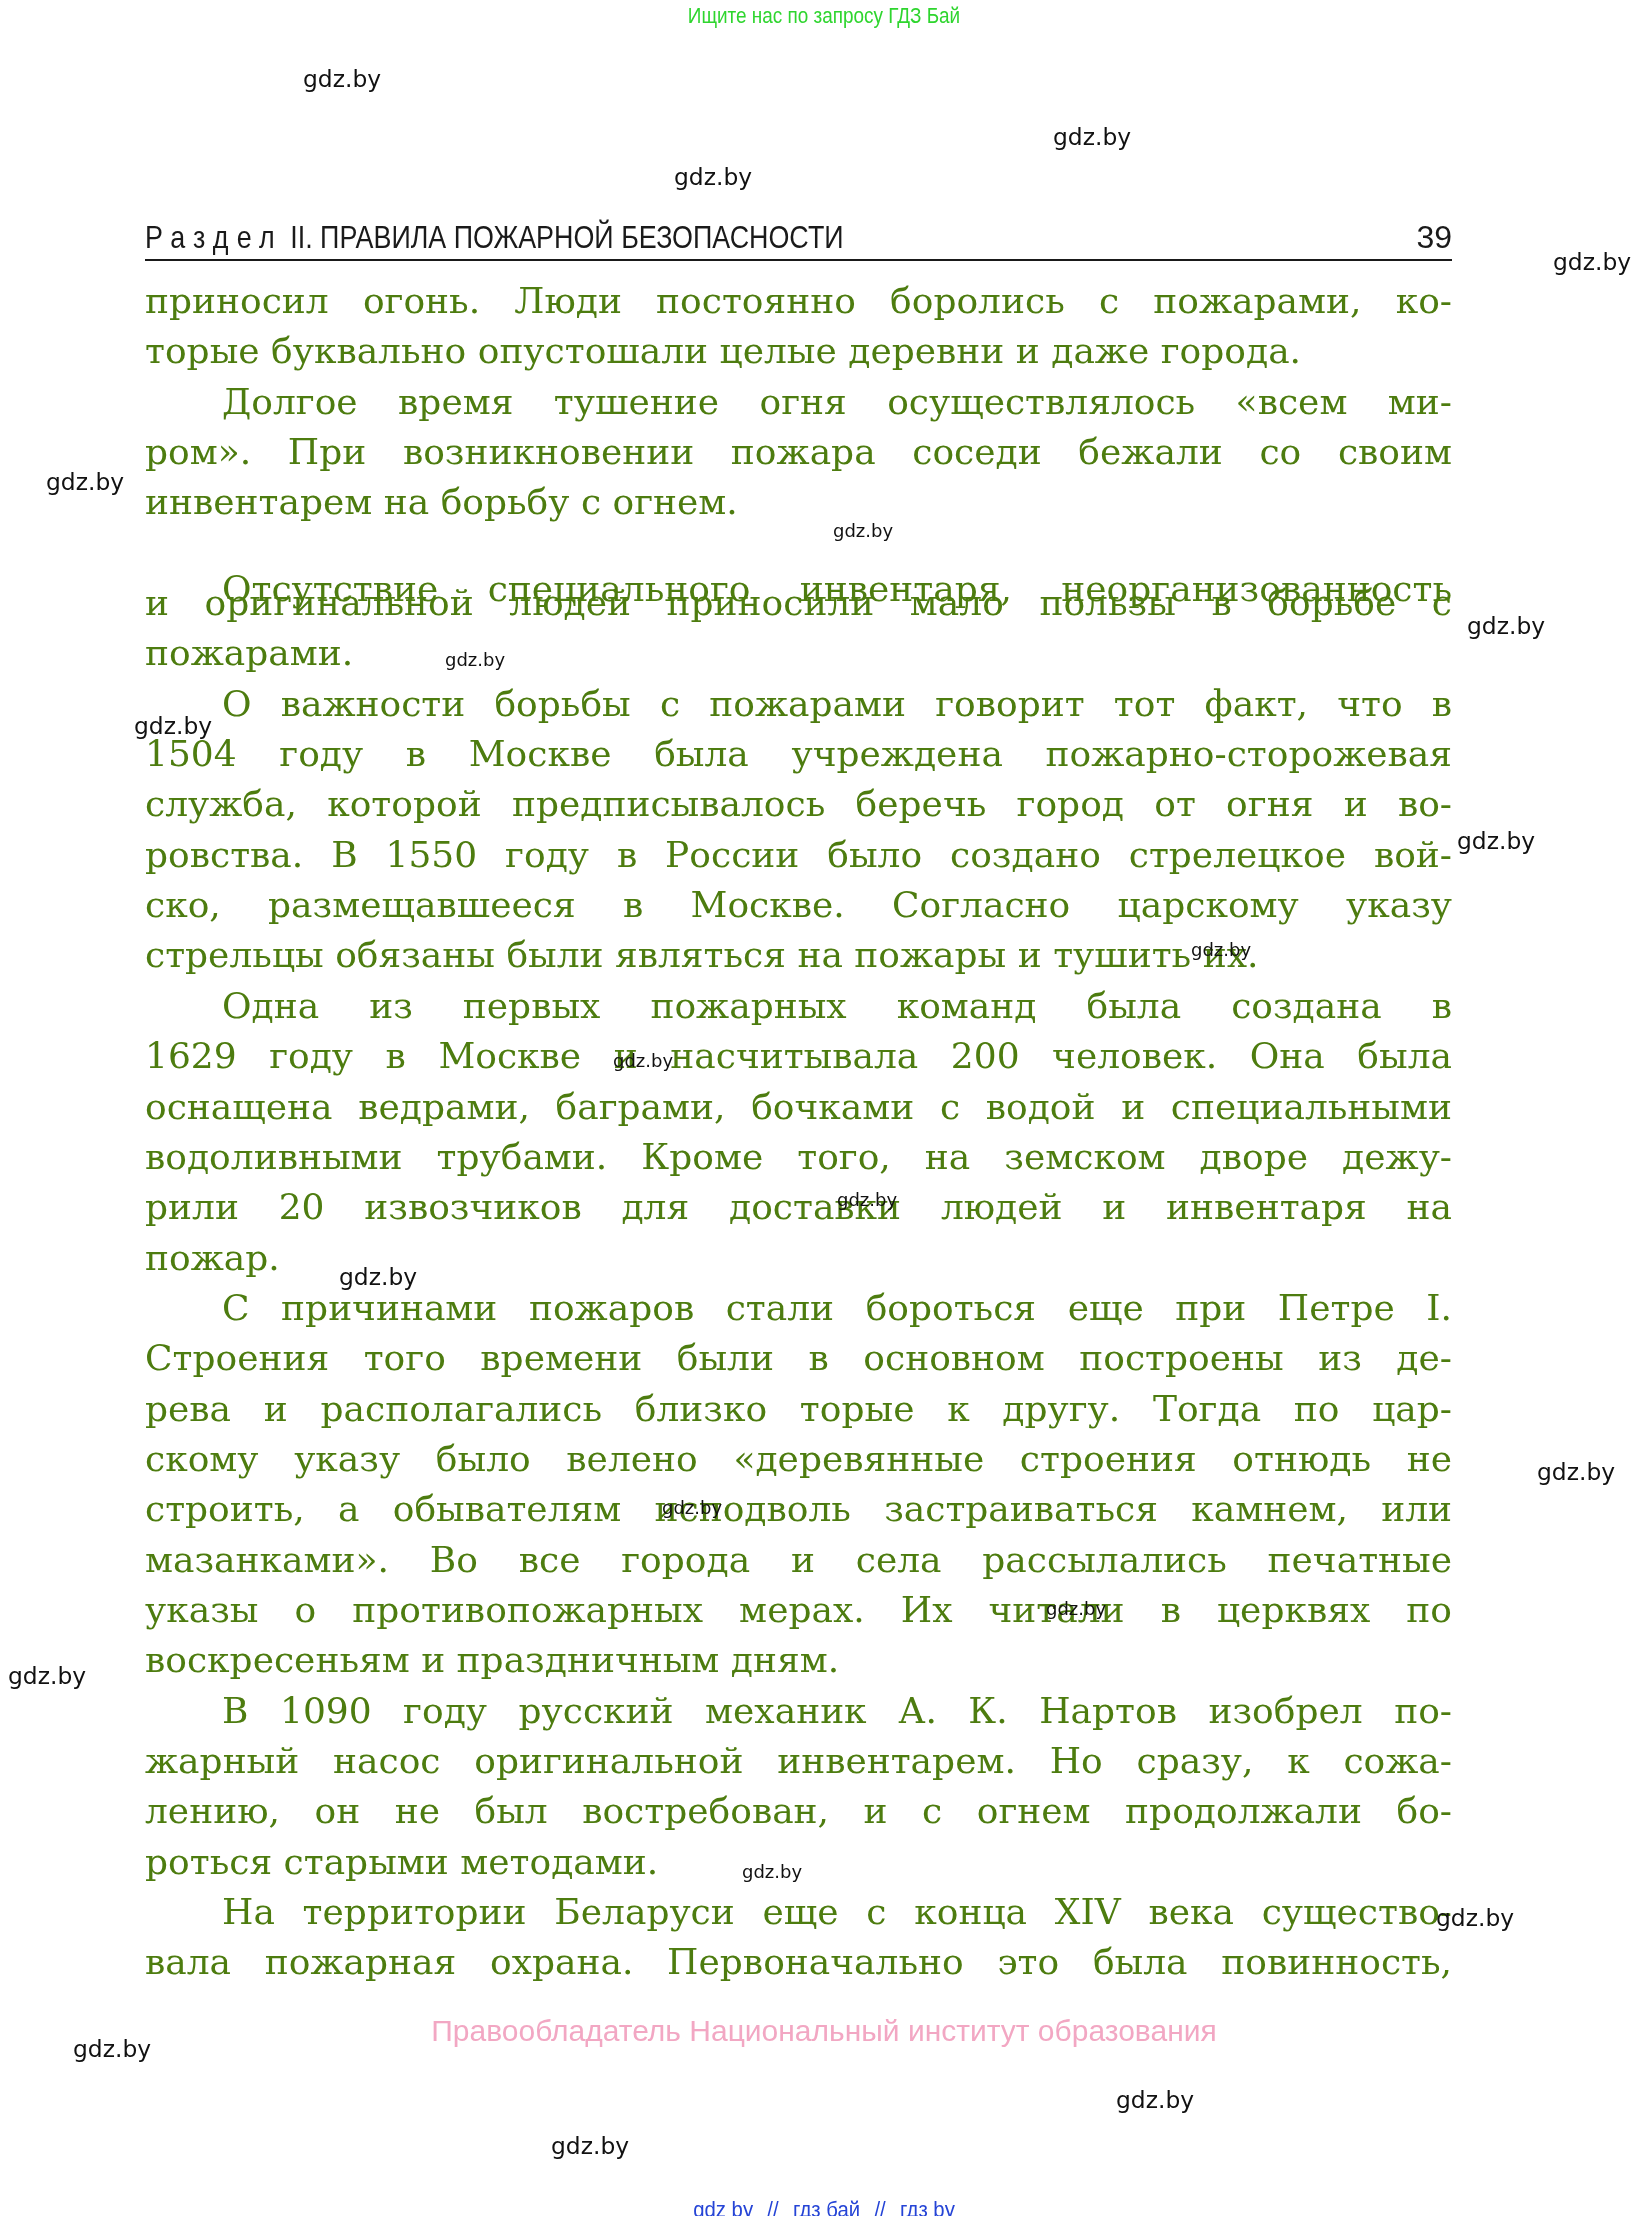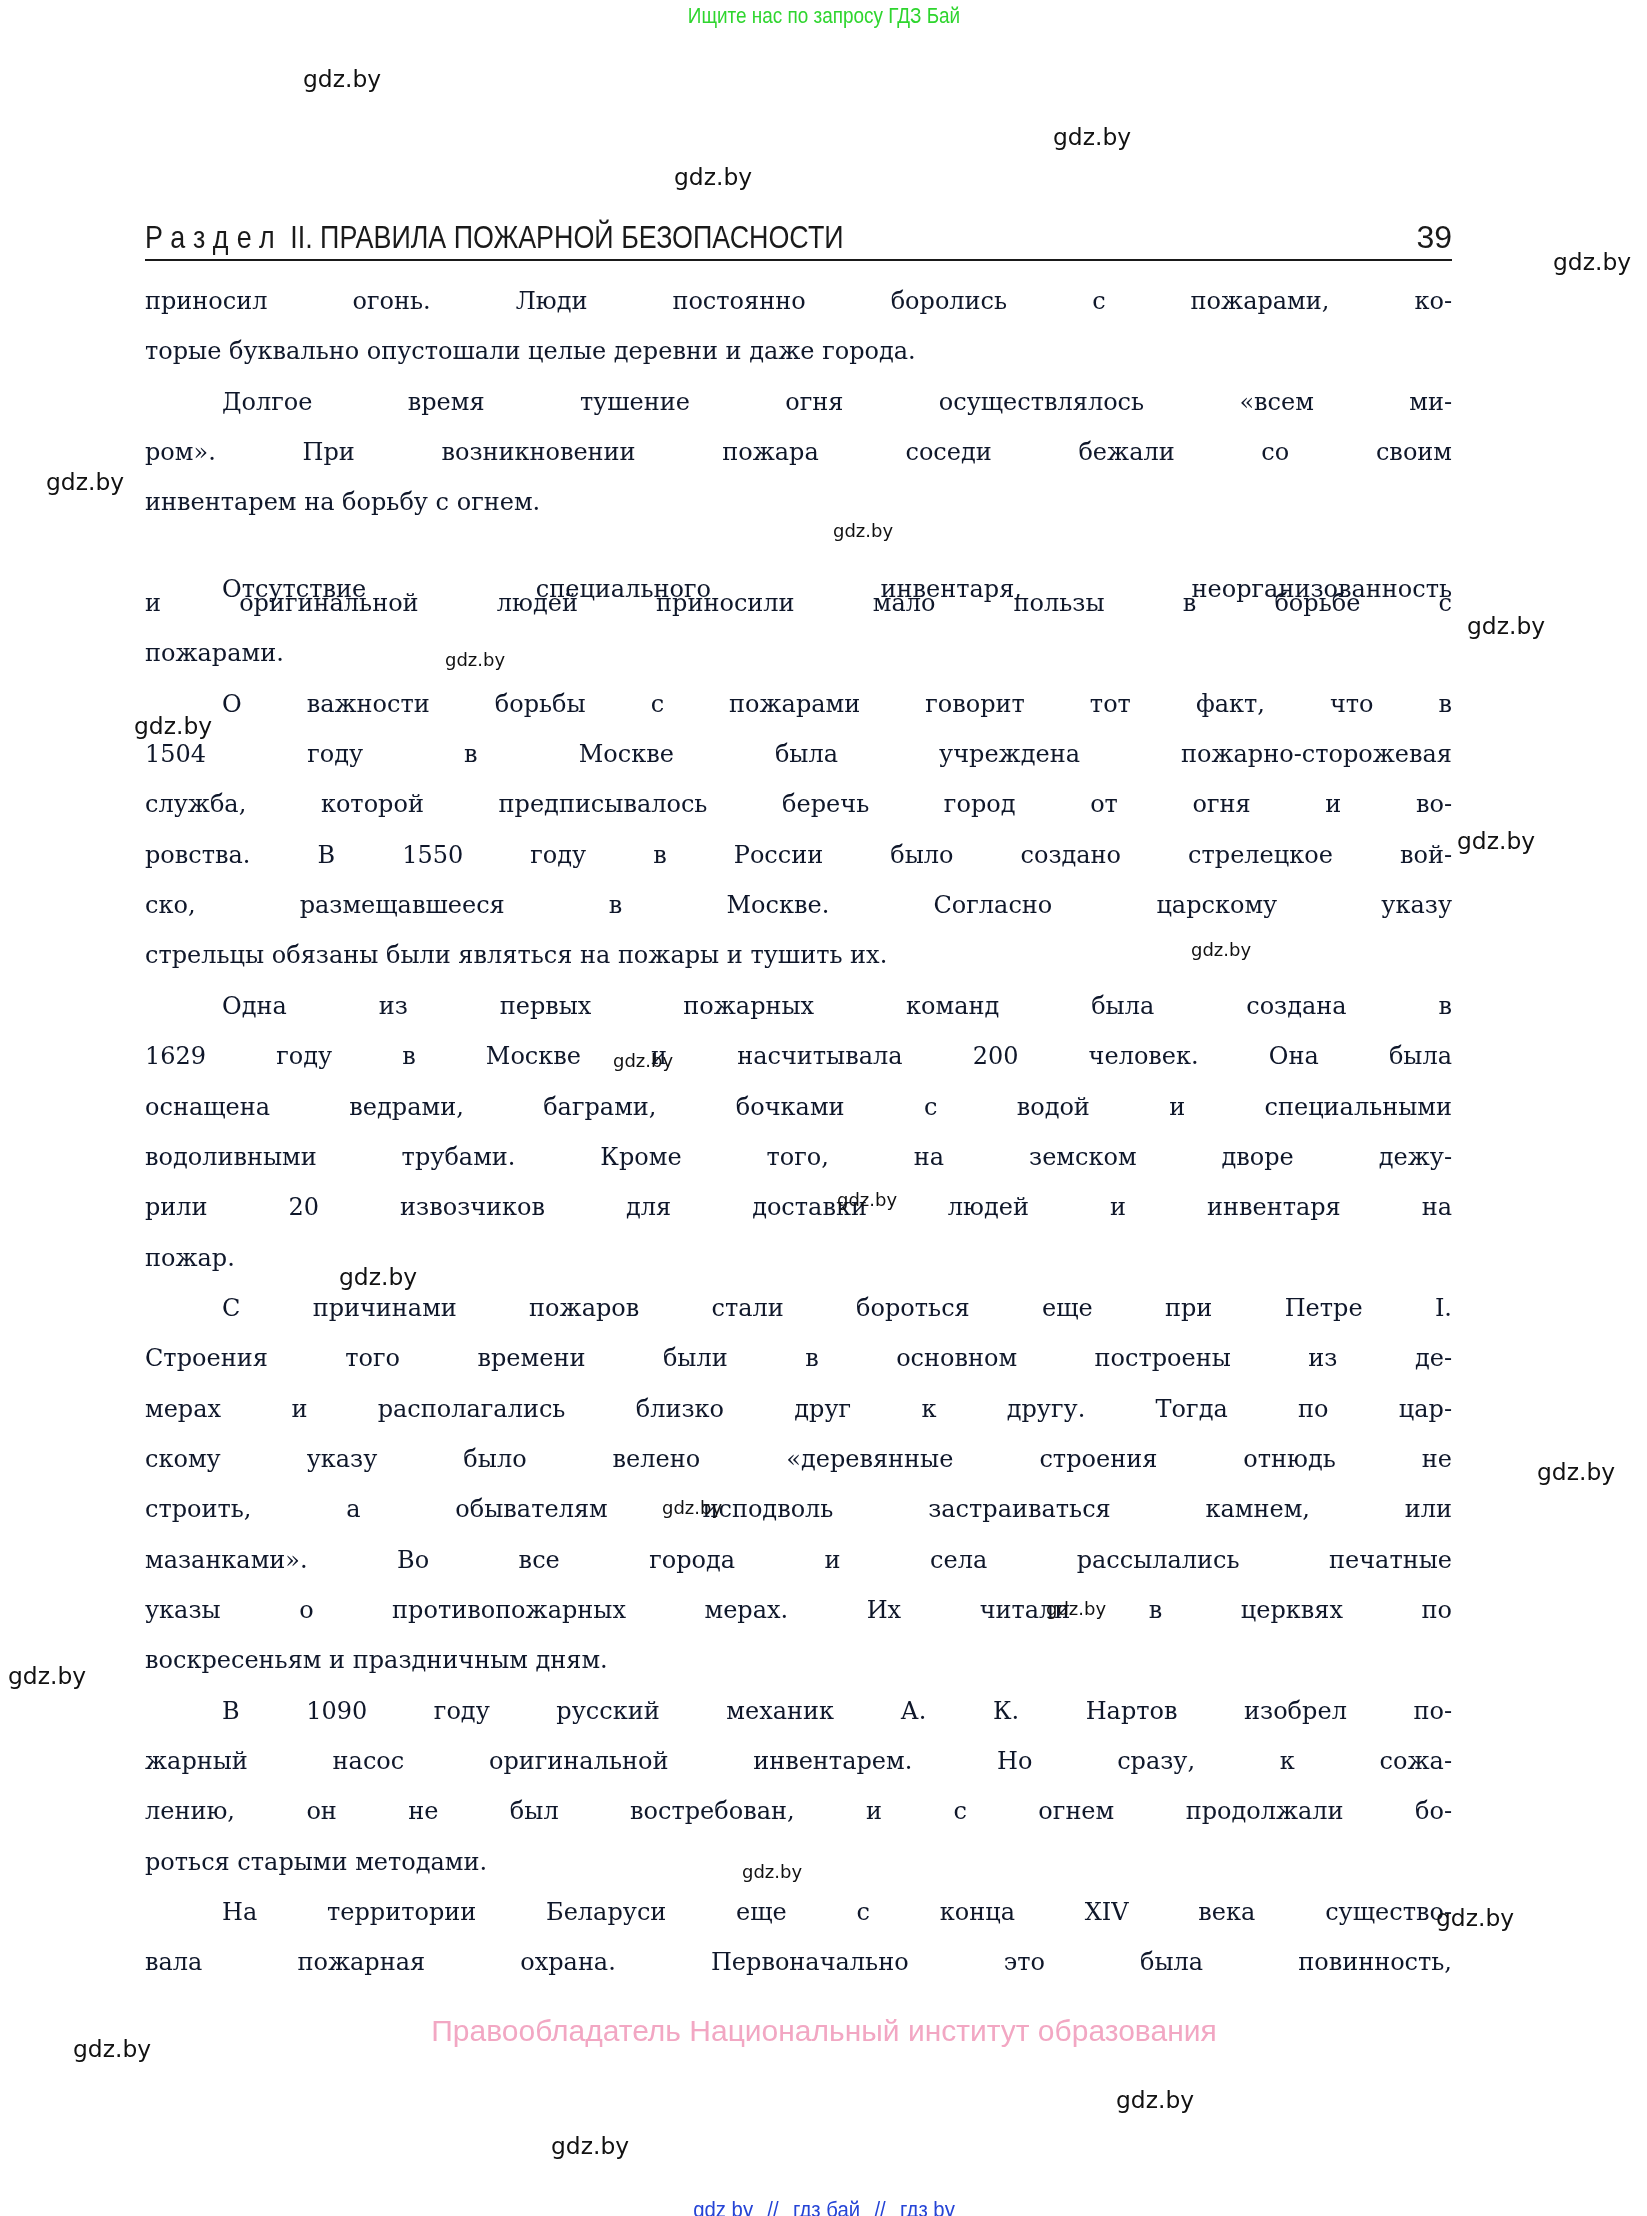--- a/index.html
+++ b/index.html
@@ -19,21 +19,21 @@
       white-space: nowrap;
     }
     .rh-title .spaced { letter-spacing: 9.7px; }
     .rh-page {
       position: absolute; right: 0; top: 0; font-family: "Liberation Sans", sans-serif;
       font-size: 32px; color: #1a1a1a;
     }
     .text-block { position: absolute; left: 145px; top: 276px; width: 1307px; }
     .line {
       position: absolute; left: 0; width: 1307px; height: 50px;
-      font-family: "DejaVu Serif", serif; font-size: 24px; color: #0f172a;
+      font-family: "DejaVu Serif", serif; font-size: 36px; color: #4d7c0f;
       line-height: 50px; text-align: justify; text-align-last: justify; white-space: nowrap;
     }
     .line.last { text-align-last: left; }
     .line.indent { padding-left: 77px; width: 1230px; }
     .wm {
       position: absolute; font-family: "DejaVu Sans", sans-serif; color: #111111;
       font-size: 23.4px; white-space: nowrap;
     }
     .wm.small { font-size: 18px; }
     .copyright {
@@ -76,21 +76,21 @@
     <div class="line" style="top: 604px;">ско, размещавшееся в Москве. Согласно царскому указу</div>
     <div class="line last" style="top: 654px;">стрельцы обязаны были являться на пожары и тушить их.</div>
     <div class="line indent" style="top: 705px;">Одна из первых пожарных команд была создана в</div>
     <div class="line" style="top: 755px;">1629 году в Москве и насчитывала 200 человек. Она была</div>
     <div class="line" style="top: 806px;">оснащена ведрами, баграми, бочками с водой и специальными</div>
     <div class="line" style="top: 856px;">водоливными трубами. Кроме того, на земском дворе дежу-</div>
     <div class="line" style="top: 906px;">рили 20 извозчиков для доставки людей и инвентаря на</div>
     <div class="line last" style="top: 957px;">пожар.</div>
     <div class="line indent" style="top: 1007px;">С причинами пожаров стали бороться еще при Петре I.</div>
     <div class="line" style="top: 1057px;">Строения того времени были в основном построены из де-</div>
-    <div class="line" style="top: 1108px;">мерах и располагались близко друг к другу. Тогда по цар-</div>
+    <div class="line" style="top: 1108px;">рева и располагались близко торые к другу. Тогда по цар-</div>
     <div class="line" style="top: 1158px;">скому указу было велено «деревянные строения отнюдь не</div>
     <div class="line" style="top: 1208px;">строить, а обывателям исподволь застраиваться камнем, или</div>
     <div class="line" style="top: 1259px;">мазанками». Во все города и села рассылались печатные</div>
     <div class="line" style="top: 1309px;">указы о противопожарных мерах. Их читали в церквях по</div>
     <div class="line last" style="top: 1359px;">воскресеньям и праздничным дням.</div>
     <div class="line indent" style="top: 1410px;">В 1090 году русский механик А. К. Нартов изобрел по-</div>
     <div class="line" style="top: 1460px;">жарный насос оригинальной инвентарем. Но сразу, к сожа-</div>
     <div class="line" style="top: 1510px;">лению, он не был востребован, и с огнем продолжали бо-</div>
     <div class="line last" style="top: 1561px;">роться старыми методами.</div>
     <div class="line indent" style="top: 1611px;">На территории Беларуси еще с конца XIV века существо-</div>

